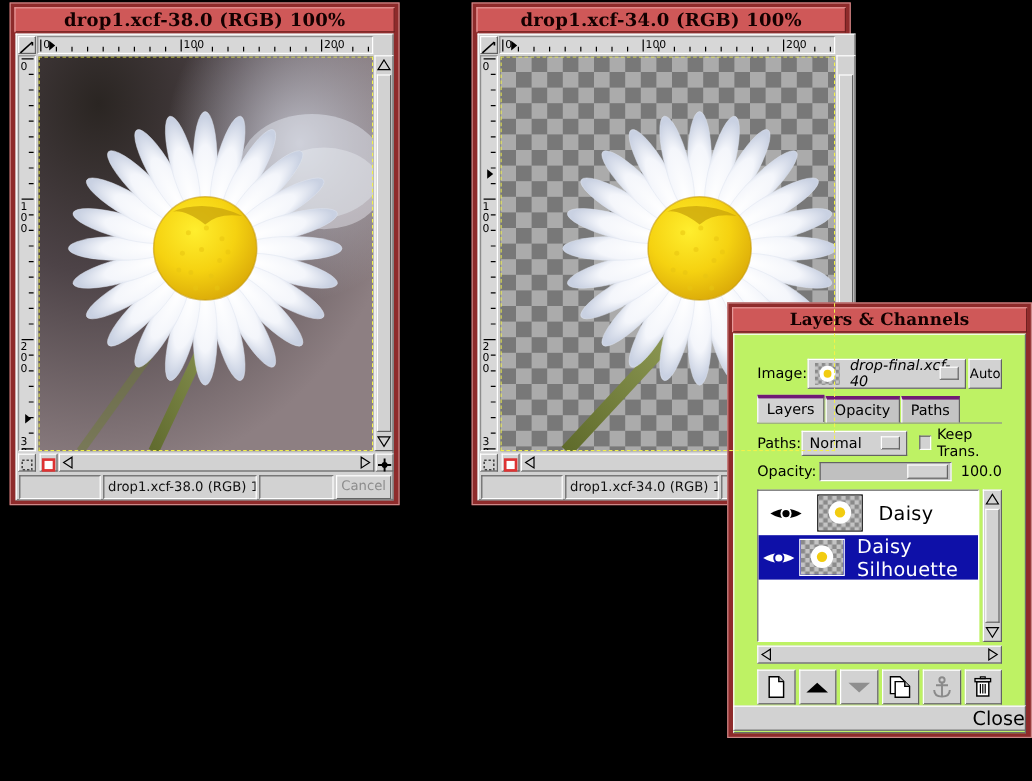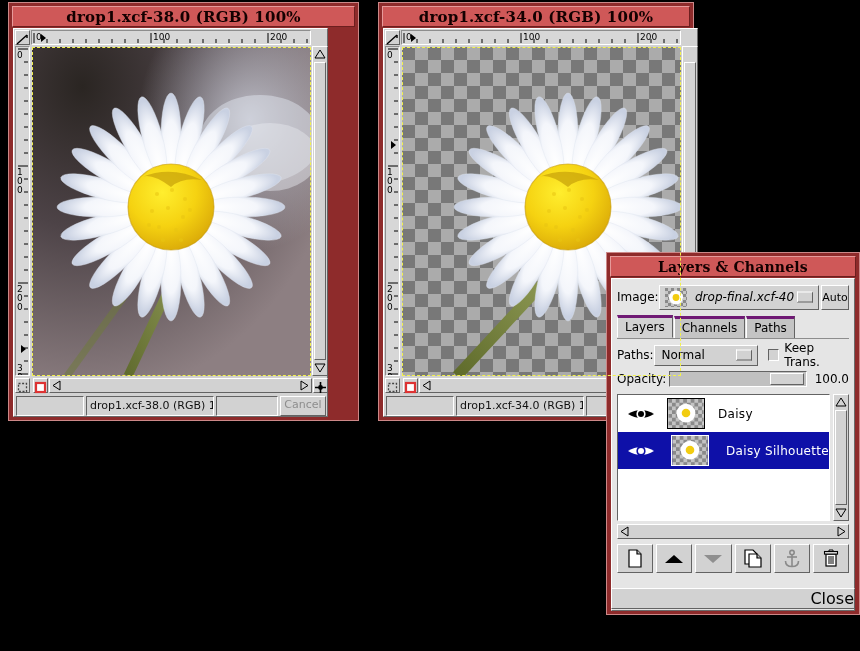--- a/index.html
+++ b/index.html
@@ -83,21 +83,21 @@
     padding:1px 3px; overflow:hidden; white-space:nowrap; line-height:16px;
   }
   .st-btn {
     background:#d2d2d2; font-size:11px; color:#8d8d8d; text-align:center;
     border-top:1px solid #fff; border-left:1px solid #fff;
     border-right:1px solid #636363; border-bottom:1px solid #636363;
     line-height:16px;
   }
 
   
-  .ld-body { background:#e5e5e5; padding:5px; }
+  .ld-body { background:#bef264; padding:19px; }
   .row { display:flex; align-items:center; }
   .lbl { font-size:12px; color:#000; font-family:"DejaVu Sans", sans-serif; }
   .combo {
     background:#d2d2d2; position:relative; display:flex; align-items:center;
     border-top:1px solid #fff; border-left:1px solid #fff;
     border-right:1px solid #636363; border-bottom:1px solid #636363;
   }
   .combo .arrowbtn {
     position:absolute; right:5px; top:50%; transform:translateY(-50%);
     width:16px; height:11px; background:#d2d2d2;
@@ -135,21 +135,21 @@
     border-right:1px solid #636363; border-bottom:1px solid #636363;
   }
   .layerlist {
     background:#fff; position:relative; overflow:hidden;
     border-top:1px solid #636363; border-left:1px solid #636363;
     border-right:1px solid #fff; border-bottom:1px solid #fff;
   }
   .layer-item { display:flex; align-items:center; height:37px; background:#fff; }
   .layer-item.sel { background:#0e10a8;justify-content:space-between; }
   .layer-name {
-    font-size:12px; color:#000; padding-left:10px;
+    font-size:16px; color:#000; padding-left:10px;
     font-family:"DejaVu Sans", sans-serif; letter-spacing:.3px;
   }
   .layer-item.sel .layer-name { color:#fff; }
   .eyecell { width:46px; display:flex; align-items:center; justify-content:center; }
   .thumbcell { width:44px; display:flex; align-items:center; justify-content:center; }
   .lthumb { width:38px; height:31px; border:1px solid #000; }
   .tbtn {
     flex:1; height:29px; background:#d2d2d2; display:flex;
     align-items:center; justify-content:center;
     border-top:1px solid #fff; border-left:1px solid #fff;
@@ -159,21 +159,21 @@
     background:#d2d2d2; font-size:16px; text-align:right; line-height:19px;
     border-top:1px solid #fff; border-left:1px solid #fff;
     border-right:1px solid #636363; border-bottom:1px solid #636363;
   }
 </style>
 </head>
 <body>
 
 <div id="root">
 
-  <div class="win" style="left:8px; top:2px; width:351px; height:419px;">
+  <div class="win" style="left:8px; top:2px; width:325px; height:419px;">
     <div class="titlebar">drop1.xcf-38.0 (RGB) 100%</div>
 
     <div class="client imgwin-body" style="position:absolute; left:4px; top:25px; width:315px; height:389px;">
 
       <div class="corner-btn" style="left:1px; top:1px;">
         <svg width="13" height="13" viewBox="0 0 13 13">
           <path d="M1 11 L11 2" stroke="#000" stroke-width="1.4" fill="none"></path>
           <path d="M11 2 L11 5" stroke="#000" stroke-width="1.4" fill="none"></path>
         </svg>
       </div>
@@ -385,21 +385,21 @@
 
       <div class="statusrow" style="left:2px; top:367px; width:310px; height:20px;">
         <div class="st-cell" style="width:68px;"></div>
         <div class="st-cell" style="width:128px;">drop1.xcf-38.0 (RGB) 100</div>
         <div class="st-cell" style="width:62px;"></div>
         <div class="st-btn" style="width:46px;">Cancel</div>
       </div>
     </div>
   </div>
 
-  <div class="win" style="left:378px; top:2px; width:316px; height:419px;">
+  <div class="win" style="left:393px; top:2px; width:316px; height:419px;">
     <div class="titlebar">drop1.xcf-34.0 (RGB) 100%</div>
 
     <div class="client imgwin-body" style="position:absolute; left:4px; top:25px; width:315px; height:389px;">
 
       <div class="corner-btn" style="left:1px; top:1px;">
         <svg width="13" height="13" viewBox="0 0 13 13">
           <path d="M1 11 L11 2" stroke="#000" stroke-width="1.4" fill="none"></path>
           <path d="M11 2 L11 5" stroke="#000" stroke-width="1.4" fill="none"></path>
         </svg>
       </div>
@@ -608,21 +608,21 @@
             <circle cx="11" cy="9.5" r="3.4" fill="#f2cc10"></circle>
           </svg>
           <span class="lbl" style="padding-left:8px;">drop-final.xcf-40</span>
           <span class="arrowbtn"></span>
         </div>
         <div class="btn" style="width:28px; height:25px; margin-left:2px; font-size:11px;">Auto</div>
       </div>
 
       <div class="tabbar" style="margin-top:7px;">
         <div class="tab active">Layers</div>
-        <div class="tab inactive">Channels</div>
+        <div class="tab inactive">Opacity</div>
         <div class="tab inactive">Paths</div>
       </div>
       <div style="height:1px; background:#8d8d8d; margin-bottom:5px;"></div>
 
       <div class="row" style="height:22px;">
         <span class="lbl" style="width:40px;">Paths:</span>
         <div class="combo" style="width:110px; height:21px; padding-left:6px;">
           <span class="lbl">Normal</span>
           <span class="arrowbtn"></span>
         </div>

